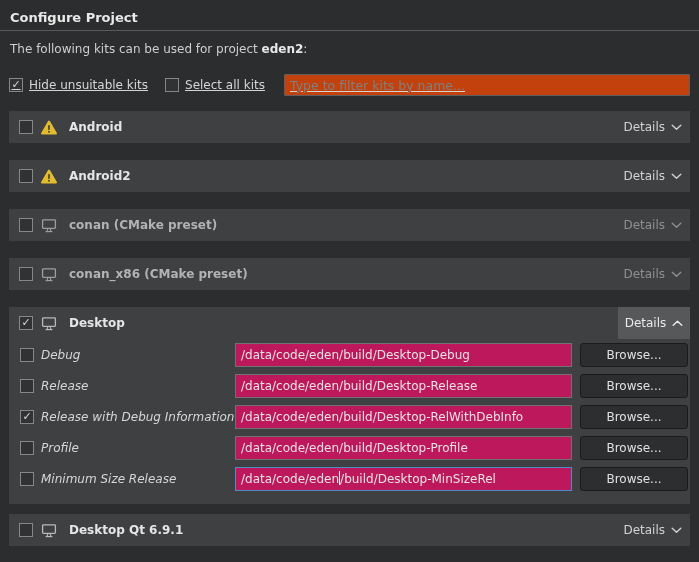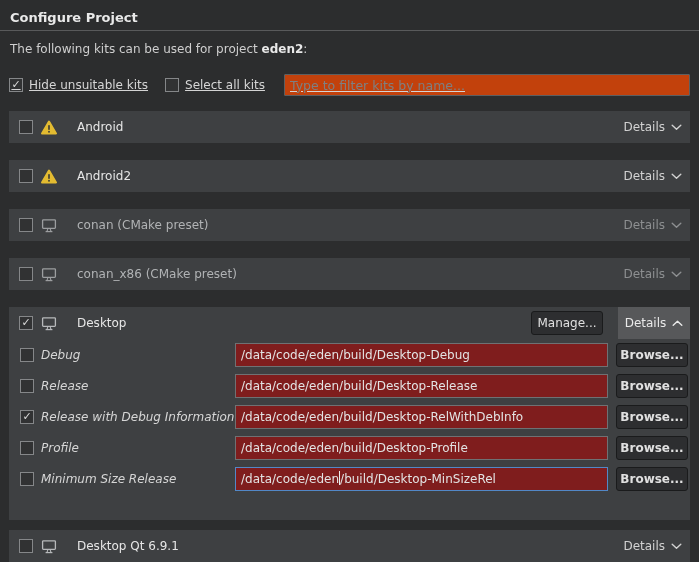--- a/index.html
+++ b/index.html
@@ -37,25 +37,25 @@
   }
   .filter::placeholder{color:#7e8082;}
   
   .kits{margin-top:14px;}
   .kit-row,.kit-head{
     background:#3e4042;height:32px;display:flex;align-items:center;
     padding-left:10px;
   }
   .kit-row{margin-top:17px;}
   .kit-row:first-child{margin-top:0;}
-  .kit-panel{background:#3e4042;margin-top:17px;padding-bottom:26px;}
+  .kit-panel{background:#3e4042;margin-top:17px;padding-bottom:10px;}
   .kit-panel .kit-head{margin-top:0;}
   .qt-row{margin-top:10px;}
   .kicon{margin-left:8px;display:inline-flex;flex:none;color:#b7b9bb;}
-  .kname{margin-left:20px;font-size:12px;font-weight:normal;color:#e6e6e6;white-space:nowrap;}
+  .kname{margin-left:12px;font-size:12px;font-weight:bold;color:#e6e6e6;white-space:nowrap;}
   .spacer{flex:1;}
   .details-btn{
     display:inline-flex;align-items:center;gap:6px;
     font-size:12px;color:#d2d2d2;margin-right:8px;cursor:default;
   }
   .details-btn svg{display:block;}
   .dimmed .kname{color:#b1b3b5;}
   .dimmed .details-btn{color:#8d8f91;}
   .dimmed .kicon{opacity:.78;}
   
@@ -69,27 +69,27 @@
   .details-seg{
     margin-left:15px;margin-right:0;height:32px;width:72px;flex:none;
     background:#57585a;display:inline-flex;align-items:center;justify-content:center;
     gap:6px;font-size:12px;color:#eaeaea;cursor:default;
   }
   
   .cfg-row{display:flex;align-items:center;height:31px;padding:0 2px 0 11px;}
   .cfg-row:first-of-type{margin-top:6px;}
   .clabel{font-size:12px;color:#d6d6d6;margin-left:7px;width:194px;flex:none;white-space:nowrap;font-style:italic;}
   .path-input{
-    flex:1;height:22px;background:#7f1d1d;border:1px solid #6f7173;
+    flex:1;height:22px;background:#be185d;border:1px solid #6f7173;
     display:flex;align-items:center;padding:0 5px;overflow:hidden;
   }
   .path-input.focused{border-color:#5288c7;}
   .pv{font-size:12px;color:#e3e3e3;white-space:pre;}
   .caret{display:inline-block;width:1px;height:14px;background:#ececec;vertical-align:-2px;}
-  .browse-btn{width:72px;margin-left:8px;flex:none;font-weight:bold;}
+  .browse-btn{width:108px;margin-left:8px;flex:none;}
 </style>
 </head>
 <body>
 
 <svg width="0" height="0" style="position:absolute">
   <defs>
     <g id="ic-warning">
       <polygon points="8,1.5 15,13.5 1,13.5" fill="#e3bb31" stroke="#e3bb31" stroke-width="2" stroke-linejoin="round"></polygon>
       <rect x="7.2" y="5.2" width="1.6" height="4.6" fill="#3a3a34"></rect>
       <rect x="7.2" y="10.9" width="1.6" height="1.7" fill="#3a3a34"></rect>
@@ -197,21 +197,20 @@
     <div class="kit-panel">
       <div class="kit-head">
         <span class="cb checked"></span>
         <span class="kicon">
           <svg width="16" height="15" viewBox="0 0 16 15">
               <use href="#ic-desktop"></use>
             </svg>
           </span>
         <span class="kname">Desktop</span>
         <span class="spacer"></span>
-        <button class="manage-btn">Manage...</button>
         <span class="details-seg">
           <span>Details</span>
           <svg width="11" height="7" viewBox="0 0 11 7">
               <use href="#ic-chevron-up"></use>
             </svg>
         </span>
       </div>
 
       <div class="cfg-row">
         <span class="cb"></span>

